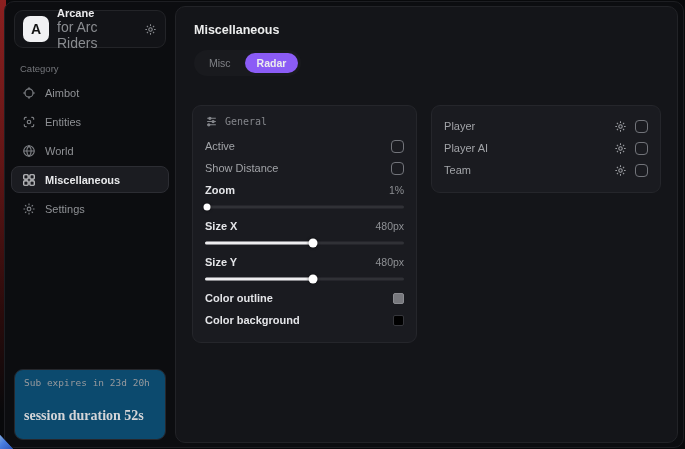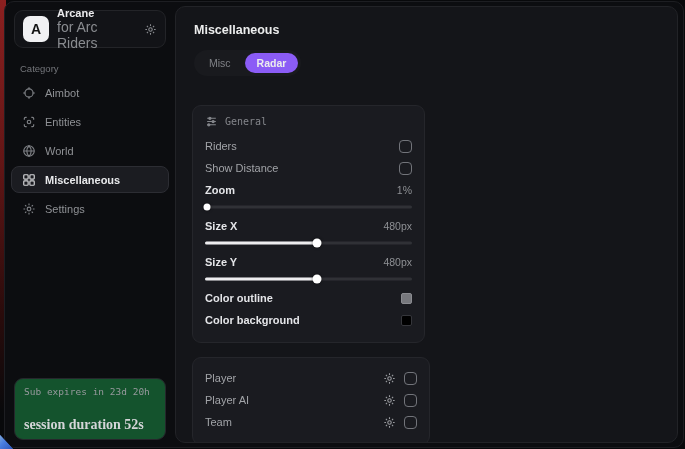--- a/index.html
+++ b/index.html
@@ -33,36 +33,36 @@
 
   .cat-label { margin:15px 0 5px 15px; font-size:9.5px; color:#74767b; }
 
   .nav { display:flex; flex-direction:column; gap:2px; padding:0 6px; }
   .nav-item { height:27px; display:flex; align-items:center; gap:9px; padding:0 10px;
     color:#8f9195; font-size:11px; border:1px solid transparent; border-radius:8px; cursor:pointer; }
   .nav-item .ic { display:flex; color:#7e8085; }
   .nav-item.active { background:#1b1c21; border-color:#2c2d33; color:#e8e9eb; font-weight:bold; }
   .nav-item.active .ic { color:#d7d8da; }
 
-  .sidebar-footer { margin:auto 9px 7px; background:#14532d; border:1px solid #26272c;
-    border-radius:9px; padding:7px 9px 6px; }
+  .sidebar-footer { margin:auto 9px 7px; background:#0c4a6e; border:1px solid #26272c;
+    border-radius:9px; padding:7px 9px 15px; }
   .sub-line { font-family:"DejaVu Sans Mono", monospace; font-size:9.5px; color:#97999d; white-space:nowrap; }
   .sess-line { margin-top:20px; font-size:14px; font-weight:bold; color:#d4d5d8;font-family:Liberation Serif, serif; }
 
   
   .main { flex:1; margin:4px 5px 4px 0; background:#141519; border:1px solid #222327;
     border-radius:10px; padding:14px 16px; overflow:hidden; }
   .page-title { color:#eceded; font-size:12.5px; font-weight:bold; margin:2px 0 0 2px; }
 
   .tabs { display:inline-flex; margin:13px 0 16px 2px; background:#191a1e; border-radius:15px;
     padding:3px; gap:2px; }
   .tab { padding:4px 12px; font-size:10.5px; color:#7f8186; border-radius:12px; cursor:pointer; }
   .tab.active { background:#8b5cf6; color:#eceded; font-weight:bold; }
 
-  .cards { display:flex; gap:14px; align-items:flex-start; margin-top:13px;flex-direction:column; }
+  .cards { display:flex; gap:14px; align-items:flex-start; margin-top:13px; }
   .card { background:#1a1b20; border:1px solid #25262b; border-radius:9px; padding:9px 12px 11px; }
   .card.general { width:233px; }
   .card.entities { width:238px; }
   .card-head { display:flex; align-items:center; gap:7px; color:#84868b;
     font-family:"DejaVu Sans Mono", monospace; font-size:10px; margin-bottom:7px; }
   .card-head .ic { display:flex; }
 
   .row { height:22px; display:flex; align-items:center; justify-content:space-between; }
   .lbl-dim { color:#a2a4a8; font-size:11px; }
   .lbl-bright { color:#e4e5e8; font-size:11px; font-weight:bold; }
@@ -185,21 +185,21 @@
                 <path d="M4 6h16M4 12h16M4 18h16"></path>
                 <circle cx="9" cy="6" r="2" fill="currentColor"></circle>
                   <circle cx="15" cy="12" r="2" fill="currentColor"></circle>
                   <circle cx="7" cy="18" r="2" fill="currentColor"></circle>
               </svg>
             </span>
             <span>General</span>
           </div>
 
           <div class="row">
-            <span class="lbl-dim">Riders</span>
+            <span class="lbl-dim">Active</span>
             <span class="checkbox"></span>
           </div>
 
           <div class="row">
             <span class="lbl-dim">Show Distance</span>
             <span class="checkbox"></span>
           </div>
 
           <div class="row">
             <span class="lbl-bright">Zoom</span>

